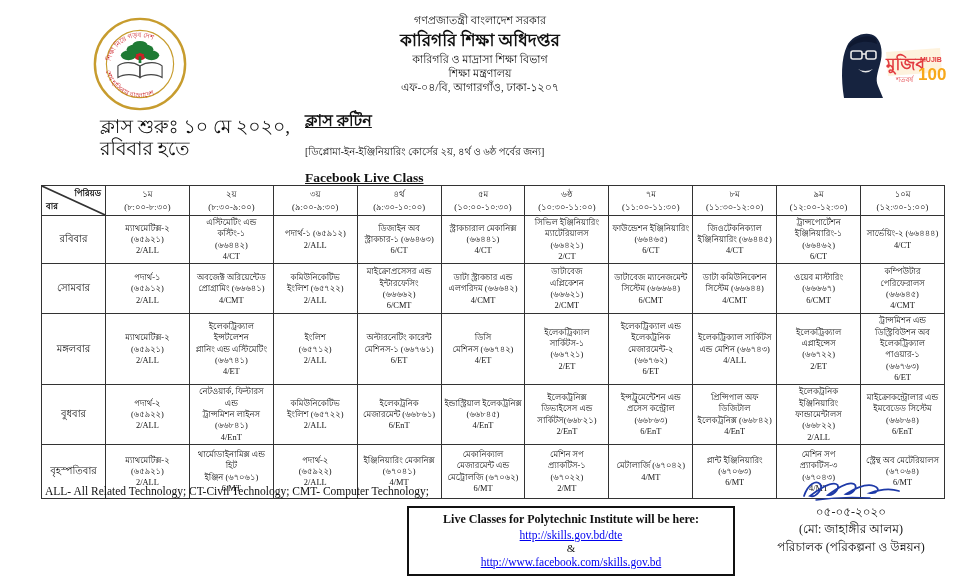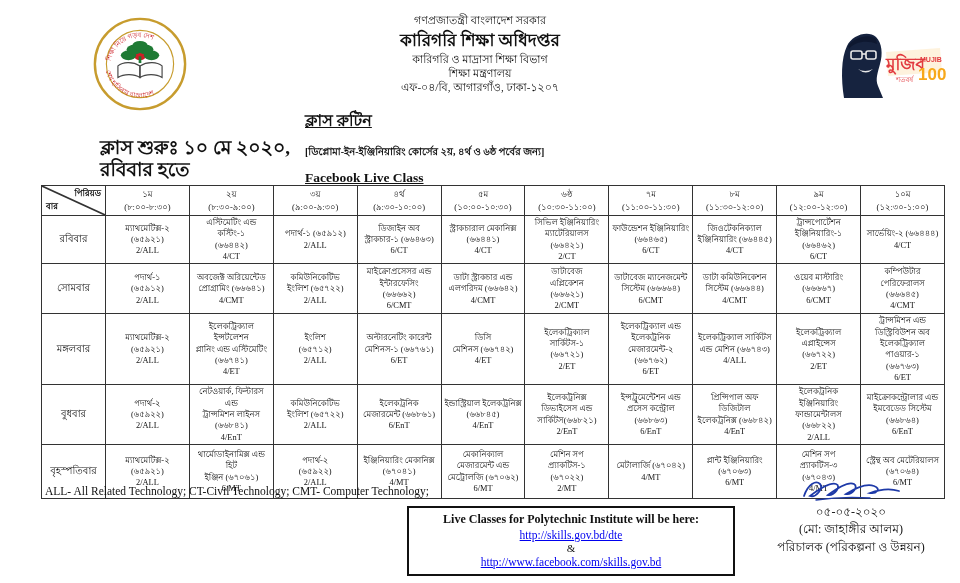--- a/index.html
+++ b/index.html
@@ -13,25 +13,25 @@
   
   .gov-header{position:absolute;top:14px;left:0;right:0;text-align:center;line-height:1.25;}
   .gov-line1{font-size:11px;}
   .gov-line2{font-size:17px;font-weight:bold;margin:2px 0;}
   .gov-line3,.gov-line4,.gov-line5{font-size:11px;}
 
   .logo-dte{position:absolute;left:92px;top:16px;width:96px;height:96px;}
   .logo-mujib{position:absolute;left:828px;top:24px;width:118px;height:80px;}
 
   
-  .start-note{position:absolute;left:100px;top:137px;width:215px;
-    font-size:19px;font-weight:bold;line-height:1.15;}
+  .start-note{position:absolute;left:100px;top:116px;width:215px;
+    font-size:19px;font-weight:normal;line-height:1.15;}
   .routine-block{position:absolute;left:305px;top:108px;width:290px;}
   .routine-title{font-size:16px;font-weight:bold;text-decoration:underline;}
-  .routine-subtitle{font-size:10px;font-weight:bold;margin-top:9px;}
+  .routine-subtitle{font-size:10px;font-weight:normal;margin-top:9px;}
   .routine-platform{font-size:13.5px;font-weight:bold;text-decoration:underline;margin-top:9px;}
 
   
   table.routine{position:absolute;left:41px;top:185px;width:904px;
     border-collapse:collapse;table-layout:fixed;}
   table.routine col.day-col{width:64px;}
   table.routine th, table.routine td{
     border:1px solid #333;text-align:center;vertical-align:middle;
     padding:1px 2px;overflow:hidden;}
   thead tr{height:30px;}

